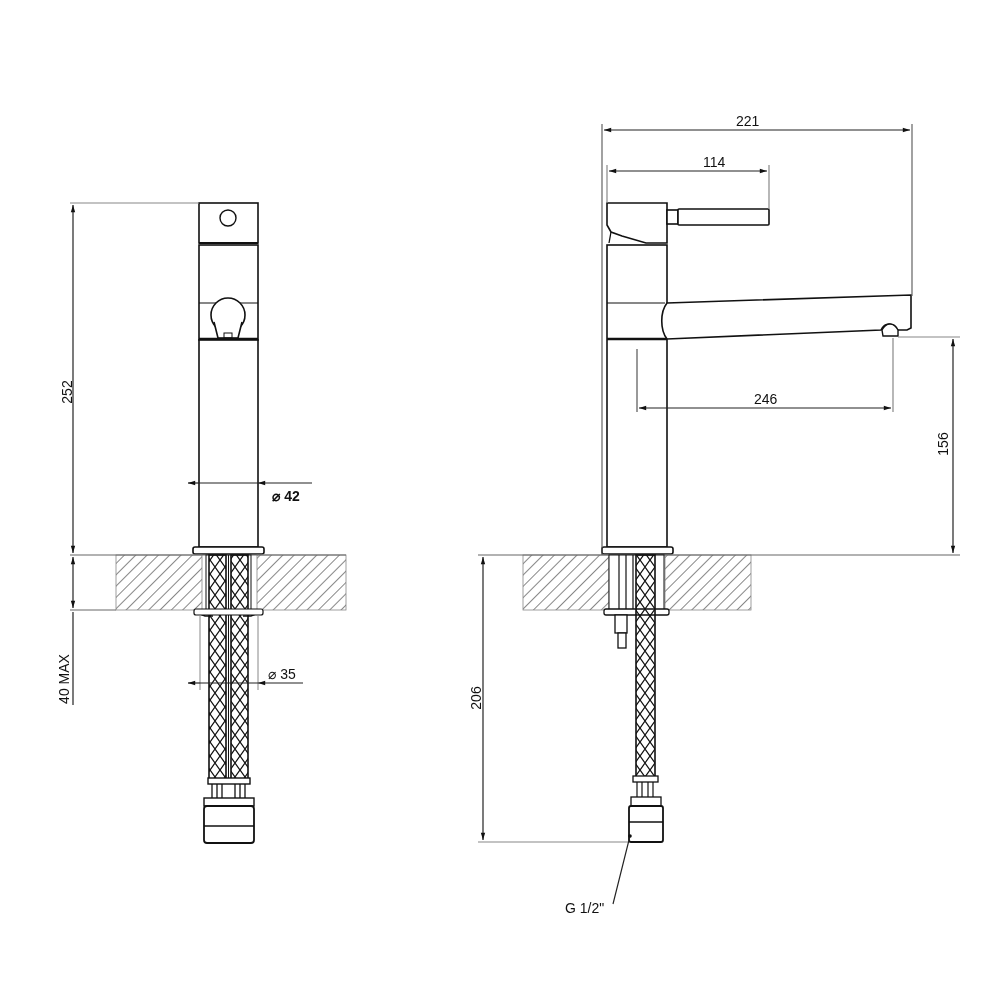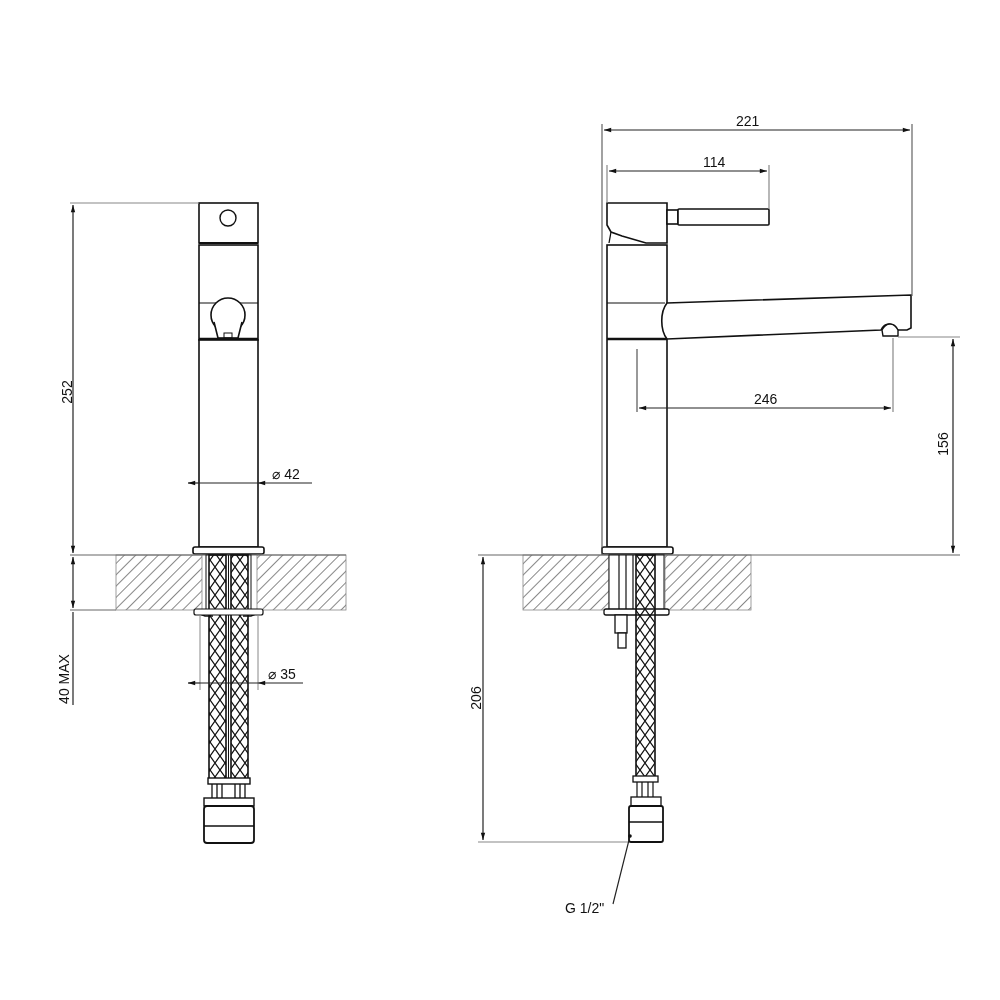--- a/index.html
+++ b/index.html
@@ -149,21 +149,21 @@
 
     <line x1="478" y1="842" x2="629" y2="842" stroke="#888"></line>
     <line x1="483" y1="557" x2="483" y2="840" marker-start="url(#arr)" marker-end="url(#arr)"></line>
 
     <line x1="630" y1="836" x2="613" y2="904" stroke-width="1.1"></line>
     <circle cx="630" cy="836" r="1.8" fill="#111" stroke="none"></circle>
   </g>
 </svg>
 
 <div class="html-label rot" style="left:50px; top:385px; width:34px; text-align:center;">252</div>
-<div class="html-label" style="left:272px; top:467px;">⌀ 42</div>
+<div class="html-label" style="left:272px; top:489px;font-weight:bold;">⌀ 42</div>
 <div class="html-label" style="left:268px; top:667px;">⌀ 35</div>
 <div class="html-label rot" style="left:34px; top:672px; width:60px; text-align:center;">40 MAX</div>
 
 <div class="html-label" style="left:736px; top:114px;text-align:right;">221</div>
 <div class="html-label" style="left:675px; top:155px;margin-left:28px;">114</div>
 <div class="html-label" style="left:754px; top:392px;">246</div>
 <div class="html-label rot" style="left:926px; top:437px; width:34px; text-align:center;">156</div>
 <div class="html-label rot" style="left:459px; top:691px; width:34px; text-align:center;">206</div>
 <div class="html-label" style="left:565px; top:901px;">G 1/2"</div>
 

